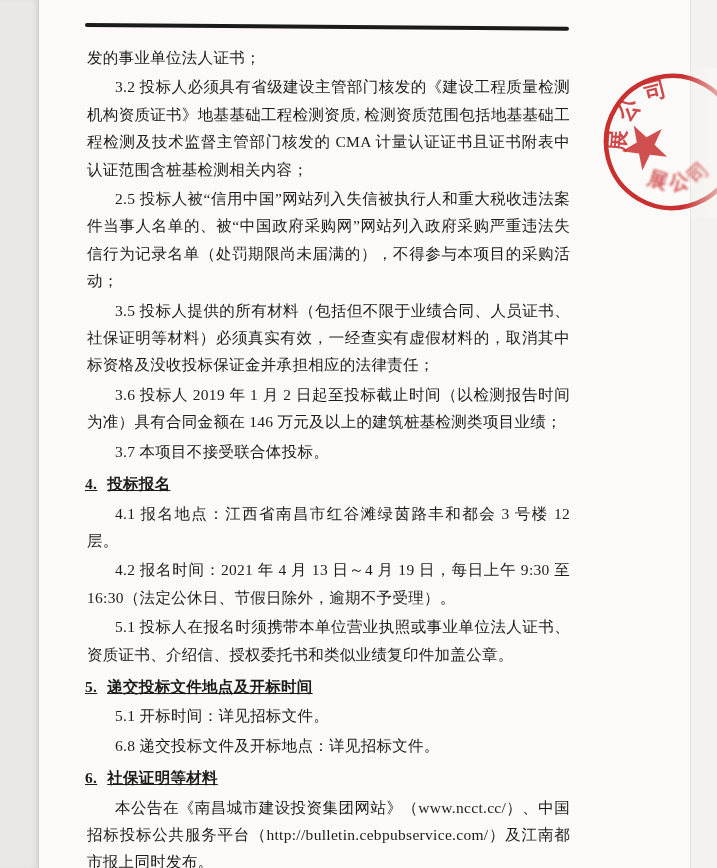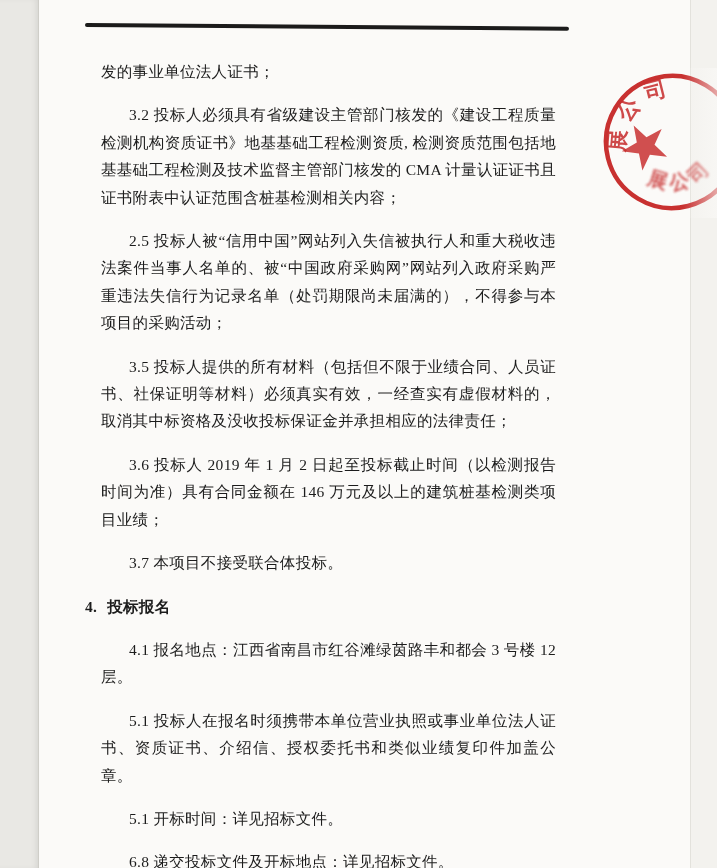--- a/index.html
+++ b/index.html
@@ -31,26 +31,27 @@
     position:absolute;left:85px;top:23px;width:484px;height:4px;
     background:#1b1b1b;border-radius:2px;
     transform:rotate(0.45deg);transform-origin:left center;
   }
   .content{
     position:absolute;left:85px;top:42px;width:487px;
     font-size:15.5px;line-height:27.4px;
     letter-spacing:0.3px;
     text-align:justify;
   }
-  .para{margin:16px;}
+  .para{margin:2px;}
   .para.item{text-indent:28px;}
   .heading{
     margin:5px 0 1px 0;
     font-weight:bold;
     text-indent:0;
+    text-decoration:underline;
   }
   .heading .h-num{margin-right:10px;}
   .seal{
     position:absolute;left:595px;top:68px;width:150px;height:150px;
     pointer-events:none;
   }
   .seal svg text{
     font-family:"Liberation Sans","DejaVu Sans",sans-serif;
     font-weight:bold;
   }
@@ -69,22 +70,26 @@
     <p class="para item">3.2 投标人必须具有省级建设主管部门核发的《建设工程质量检测机构资质证书》地基基础工程检测资质, 检测资质范围包括地基基础工程检测及技术监督主管部门核发的 CMA 计量认证证书且证书附表中认证范围含桩基检测相关内容；</p>
     <p class="para item">2.5 投标人被“信用中国”网站列入失信被执行人和重大税收违法案件当事人名单的、被“中国政府采购网”网站列入政府采购严重违法失信行为记录名单（处罚期限尚未届满的），不得参与本项目的采购活动；</p>
     <p class="para item">3.5 投标人提供的所有材料（包括但不限于业绩合同、人员证书、社保证明等材料）必须真实有效，一经查实有虚假材料的，取消其中标资格及没收投标保证金并承担相应的法律责任；</p>
     <p class="para item">3.6 投标人 2019 年 1 月 2 日起至投标截止时间（以检测报告时间为准）具有合同金额在 146 万元及以上的建筑桩基检测类项目业绩；</p>
     <p class="para item">3.7 本项目不接受联合体投标。</p>
 
     <p class="para heading">
       <span class="h-num">4.</span><span>投标报名</span>
     </p>
     <p class="para item">4.1 报名地点：江西省南昌市红谷滩绿茵路丰和都会 3 号楼 12 层。</p>
+    <p class="para item">4.2 报名时间：2021 年 4 月 13 日～4 月 19 日，每日上午 9:30 至 16:30（法定公休日、节假日除外，逾期不予受理）。</p>
     <p class="para item">5.1 投标人在报名时须携带本单位营业执照或事业单位法人证书、资质证书、介绍信、授权委托书和类似业绩复印件加盖公章。</p>
 
+    <p class="para heading">
+      <span class="h-num">5.</span><span>递交投标文件地点及开标时间</span>
+    </p>
     <p class="para item">5.1 开标时间：详见招标文件。</p>
     <p class="para item">6.8 递交投标文件及开标地点：详见招标文件。</p>
 
     <p class="para heading">
       <span class="h-num">6.</span><span>社保证明等材料</span>
     </p>
     <p class="para item">本公告在《南昌城市建设投资集团网站》（www.ncct.cc/）、中国招标投标公共服务平台（http://bulletin.cebpubservice.com/）及江南都市报上同时发布。</p>
   </div>
 
   <div class="seal">

